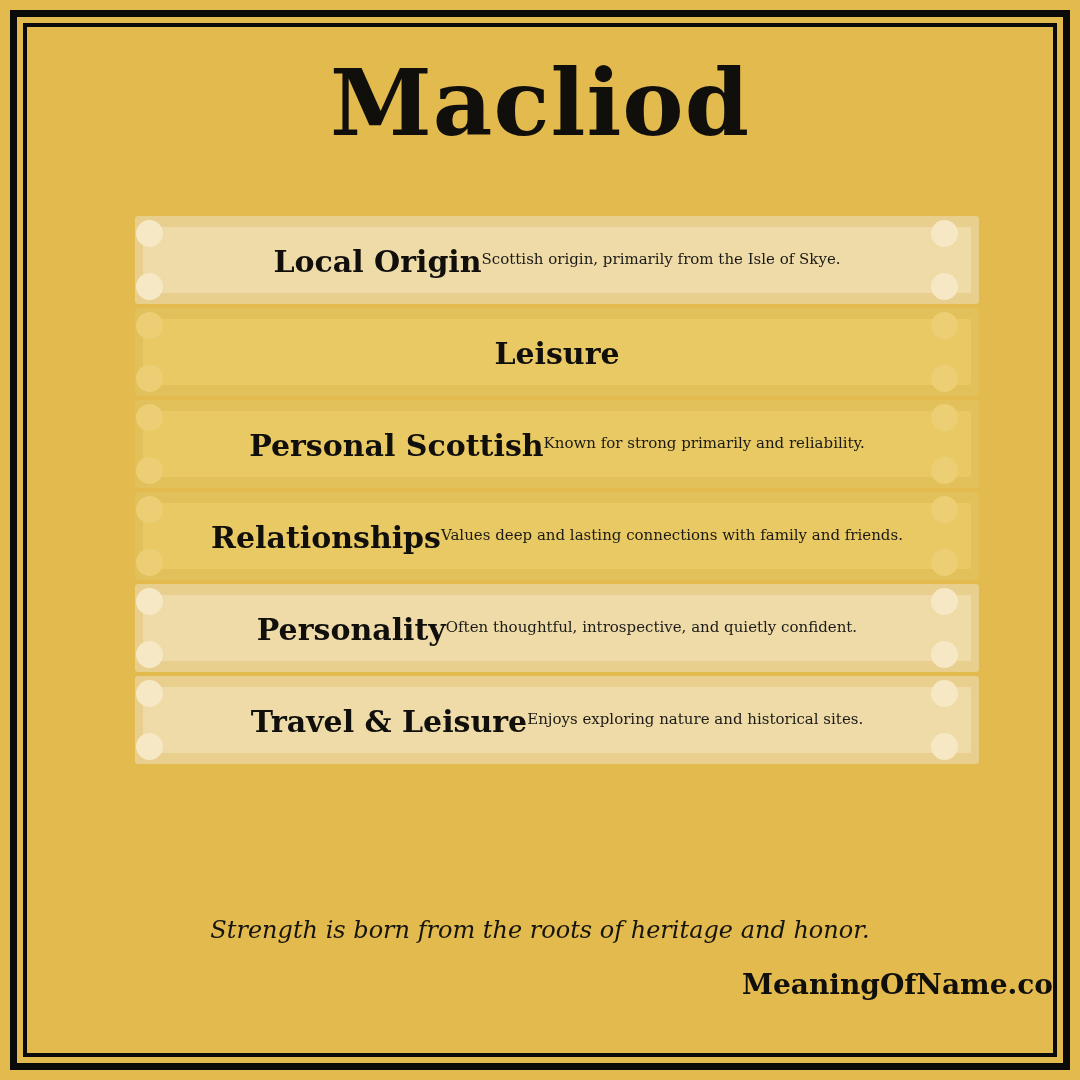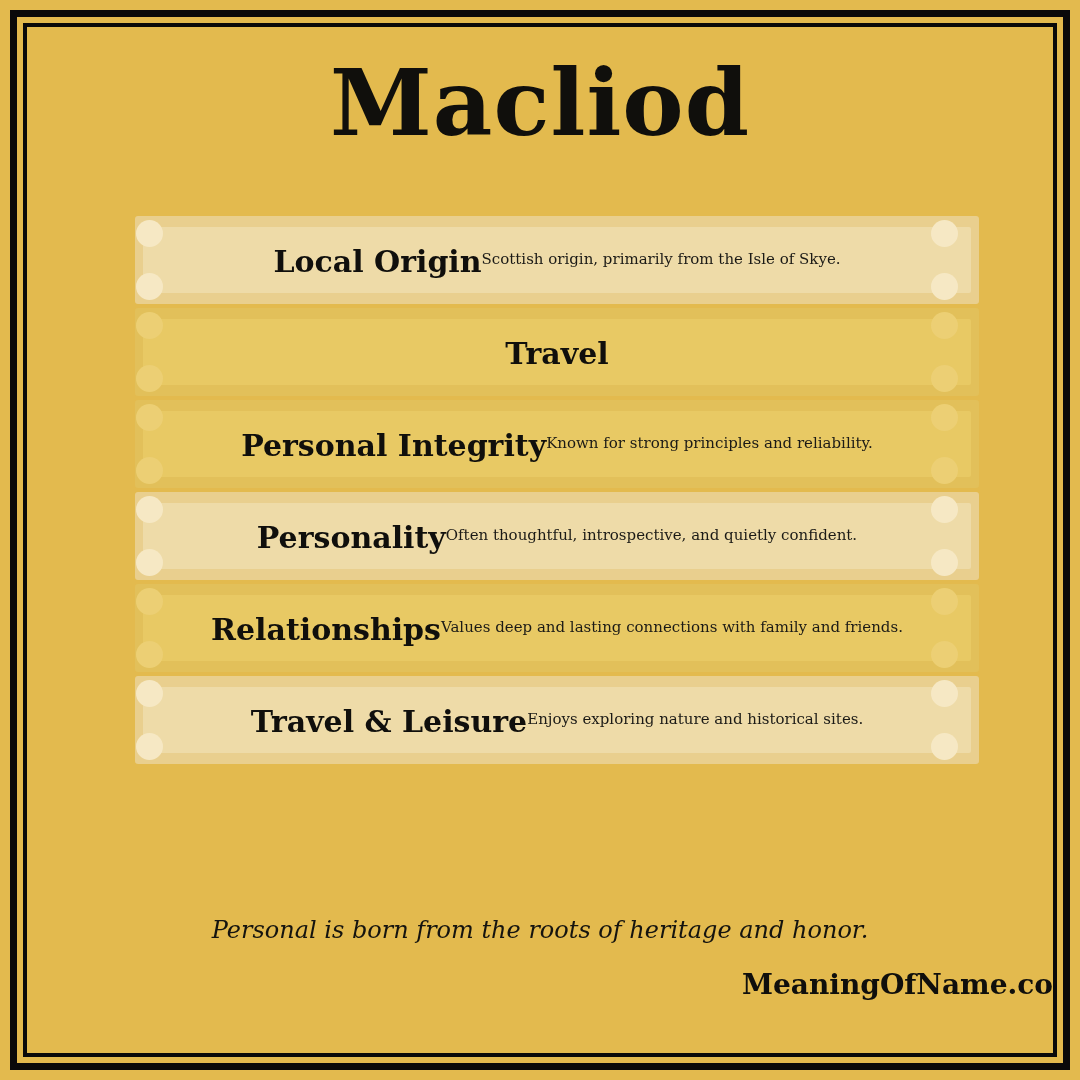--- a/index.html
+++ b/index.html
@@ -165,79 +165,79 @@
         </div>
 
         <div class="card dark">
           <div class="card-outer"></div>
           <div class="card-panel"></div>
           <div class="rivet tl"></div>
           <div class="rivet bl"></div>
           <div class="rivet tr"></div>
           <div class="rivet br"></div>
           <div class="card-text">
-            <div class="card-heading">Travel</div>
+            <div class="card-heading">Leisure</div>
           </div>
         </div>
 
 
         <div class="card dark">
           <div class="card-outer"></div>
           <div class="card-panel"></div>
           <div class="rivet tl"></div>
           <div class="rivet bl"></div>
           <div class="rivet tr"></div>
           <div class="rivet br"></div>
           <div class="card-text">
-            <div class="card-heading">Personal Integrity</div>
-            <div class="card-desc">Known for strong principles and reliability.</div>
+            <div class="card-heading">Personal Scottish</div>
+            <div class="card-desc">Known for strong primarily and reliability.</div>
+          </div>
+        </div>
+
+        <div class="card dark">
+          <div class="card-outer"></div>
+          <div class="card-panel"></div>
+          <div class="rivet tl"></div>
+          <div class="rivet bl"></div>
+          <div class="rivet tr"></div>
+          <div class="rivet br"></div>
+          <div class="card-text">
+            <div class="card-heading">Relationships</div>
+            <div class="card-desc">Values deep and lasting connections with family and friends.</div>
           </div>
         </div>
 
         <div class="card light">
           <div class="card-outer"></div>
           <div class="card-panel"></div>
           <div class="rivet tl"></div>
           <div class="rivet bl"></div>
           <div class="rivet tr"></div>
           <div class="rivet br"></div>
           <div class="card-text">
             <div class="card-heading">Personality</div>
             <div class="card-desc">Often thoughtful, introspective, and quietly confident.</div>
           </div>
         </div>
 
-        <div class="card dark">
-          <div class="card-outer"></div>
-          <div class="card-panel"></div>
-          <div class="rivet tl"></div>
-          <div class="rivet bl"></div>
-          <div class="rivet tr"></div>
-          <div class="rivet br"></div>
-          <div class="card-text">
-            <div class="card-heading">Relationships</div>
-            <div class="card-desc">Values deep and lasting connections with family and friends.</div>
-          </div>
-        </div>
-
         <div class="card light">
           <div class="card-outer"></div>
           <div class="card-panel"></div>
           <div class="rivet tl"></div>
           <div class="rivet bl"></div>
           <div class="rivet tr"></div>
           <div class="rivet br"></div>
           <div class="card-text">
             <div class="card-heading">Travel &amp; Leisure</div>
             <div class="card-desc">Enjoys exploring nature and historical sites.</div>
           </div>
         </div>
 
       </div>
 
       <div class="footer">
-        <div class="tagline">Personal is born from the roots of heritage and honor.</div>
+        <div class="tagline">Strength is born from the roots of heritage and honor.</div>
         <div class="brand">MeaningOfName.co</div>
       </div>
 
     </div>
   </div>
 </div>
 
 </body></html>

